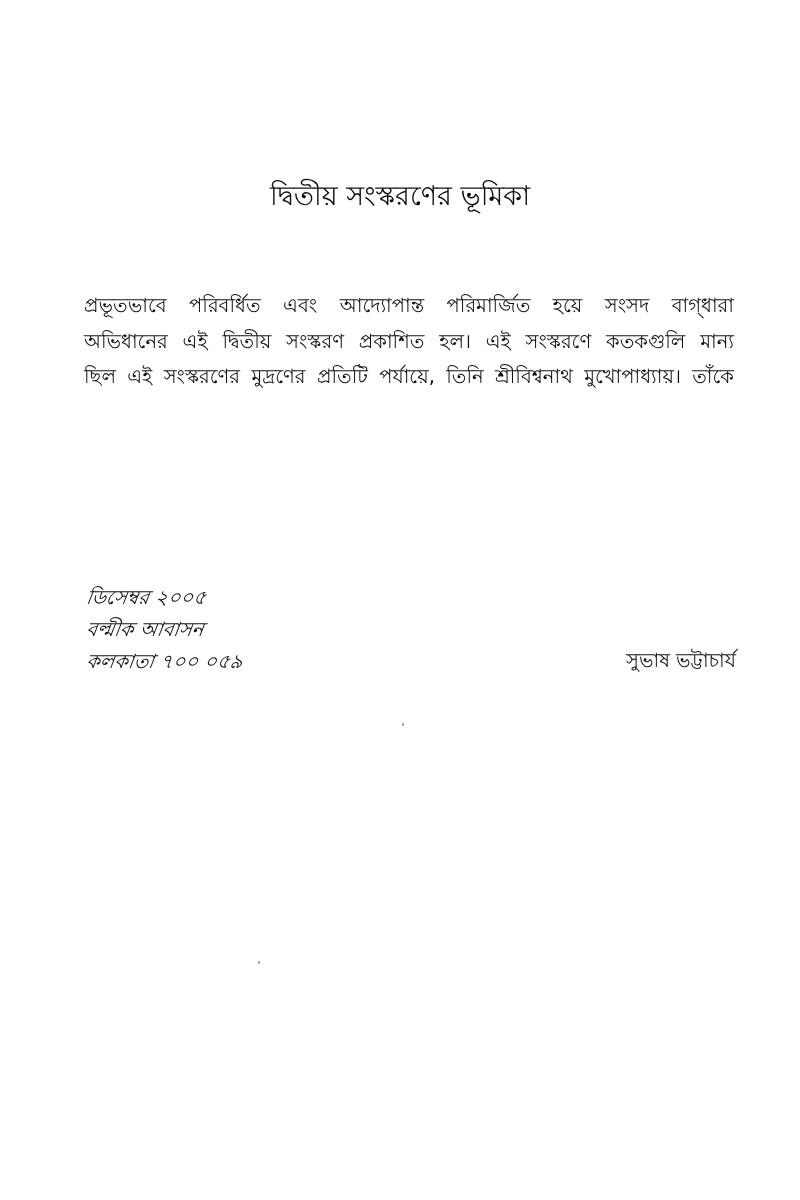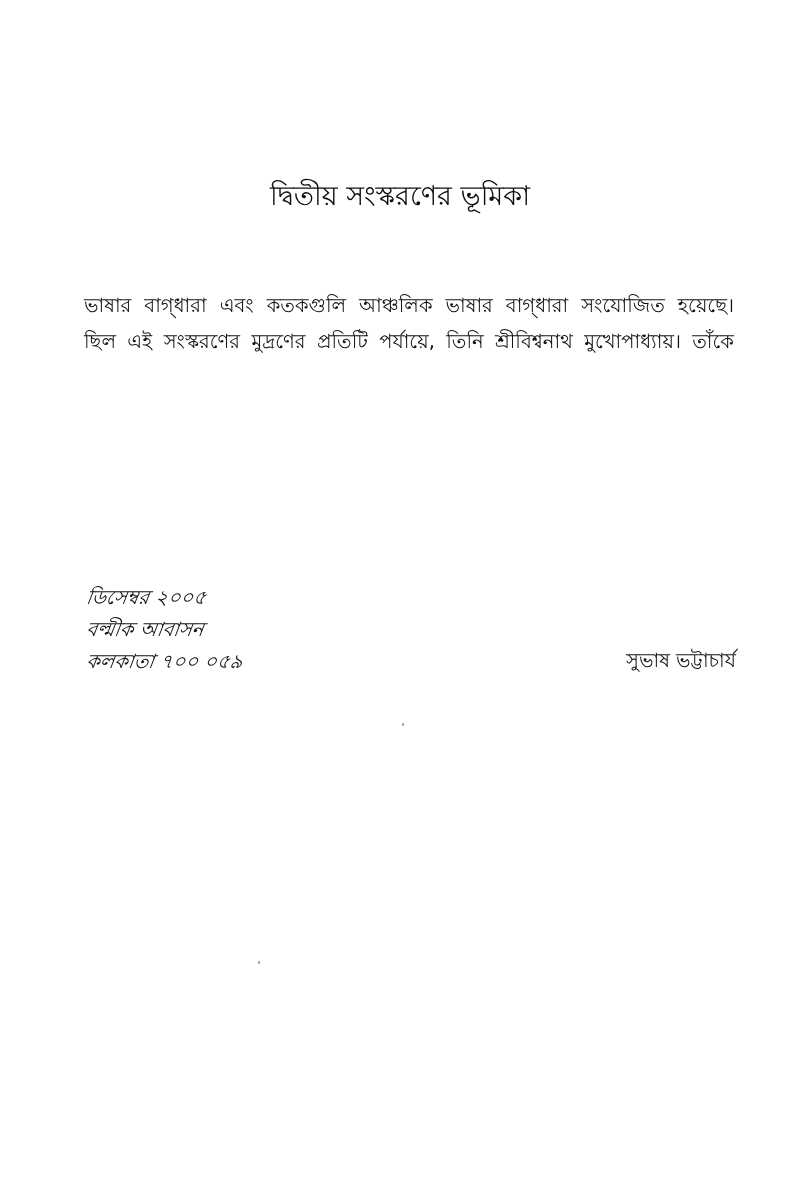--- a/index.html
+++ b/index.html
@@ -86,21 +86,22 @@
     }
   </style>
 </head>
 <body>
 
 <div class="page">
 
   <h1 class="title">দ্বিতীয় সংস্করণের ভূমিকা</h1>
 
   <div class="body-text">
-    <span class="line">ভাষার বাগ্‌ধারা এবং কতকগুলি আঞ্চলিক ভাষার বাগ্‌ধারা সংযোজিত হয়েছে।</span>
+    <span class="line">প্রভূতভাবে পরিবর্ধিত এবং আদ্যোপান্ত পরিমার্জিত হয়ে সংসদ বাগ্‌ধারা</span>
+    <span class="line">অভিধানের এই দ্বিতীয় সংস্করণ প্রকাশিত হল। এই সংস্করণে কতকগুলি মান্য</span>
     <span class="line">ছিল এই সংস্করণের মুদ্রণের প্রতিটি পর্যায়ে, তিনি শ্রীবিশ্বনাথ মুখোপাধ্যায়। তাঁকে</span>
   </div>
 
   <div class="address">
     <span class="addr-line">ডিসেম্বর ২০০৫</span>
     <span class="addr-line">বল্মীক আবাসন</span>
     <span class="addr-line">কলকাতা ৭০০ ০৫৯</span>
   </div>
 
   <div class="signature">সুভাষ ভট্টাচার্য</div>

